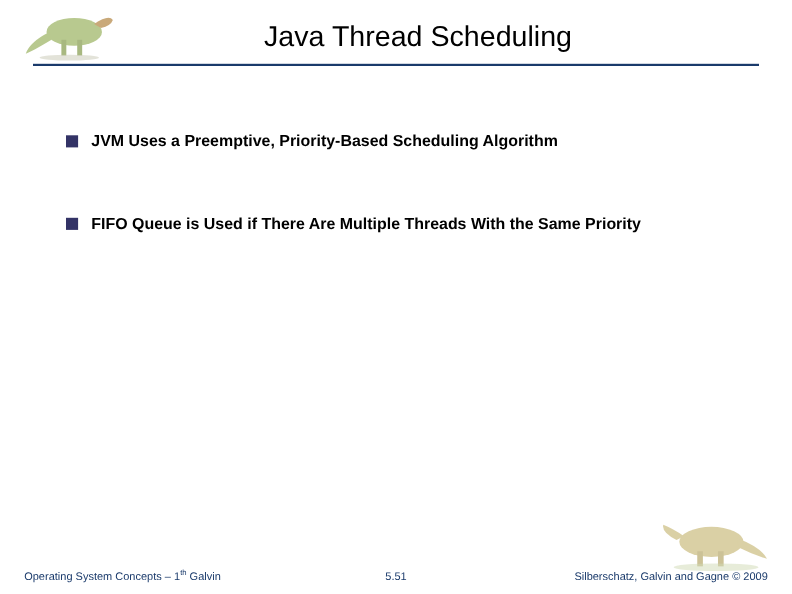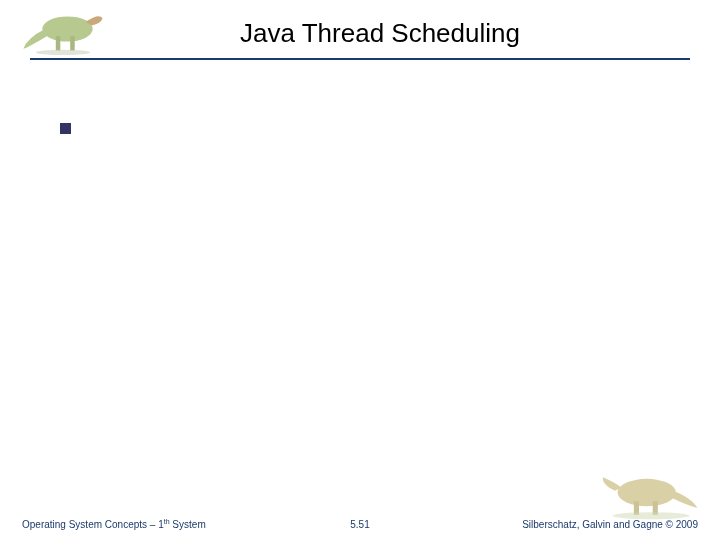--- a/index.html
+++ b/index.html
@@ -121,33 +121,38 @@
       <rect x="58" y="38" width="5" height="16" fill="#a8b880"></rect>
       <ellipse cx="50" cy="56" rx="30" ry="3" fill="#d0d0c0" opacity="0.6"></ellipse>
     </svg>
     <h1 class="title">Java Thread Scheduling</h1>
     <div class="title-underline"></div>
   </div>
 
   <div class="content">
     <div class="bullet-row">
       <div class="bullet"></div>
+      <div class="bullet-text">JVM Uses a Preemptive, Priority-Based Scheduling Algorithm</div>
+    </div>
+    <div class="bullet-row">
+      <div class="bullet"></div>
+      <div class="bullet-text">FIFO Queue is Used if There Are Multiple Threads With the Same Priority</div>
     </div>
   </div>
 
   <svg class="dino-bottom" viewBox="0 0 120 70">
     <ellipse cx="55" cy="38" rx="34" ry="16" fill="#d4c896"></ellipse>
     <path d="M18 36 Q2 28 4 20 Q14 24 26 32 Z" fill="#d4c896"></path>
     <path d="M82 34 Q108 44 114 56 Q100 52 84 44 Z" fill="#d4c896"></path>
     <rect x="40" y="48" width="6" height="16" fill="#c4b886"></rect>
     <rect x="62" y="48" width="6" height="16" fill="#c4b886"></rect>
     <ellipse cx="60" cy="65" rx="45" ry="4" fill="#c8d4a8" opacity="0.5"></ellipse>
   </svg>
 
   <div class="footer">
     <div class="footer-left">
-      <span>Operating System Concepts – 1</span><sup>th</sup><span> System</span>
+      <span>Operating System Concepts – 1</span><sup>th</sup><span> Galvin</span>
     </div>
     <div class="footer-center">5.51</div>
     <div class="footer-right">Silberschatz, Galvin and Gagne © 2009</div>
   </div>
 
 </div>
 
 </body></html>

